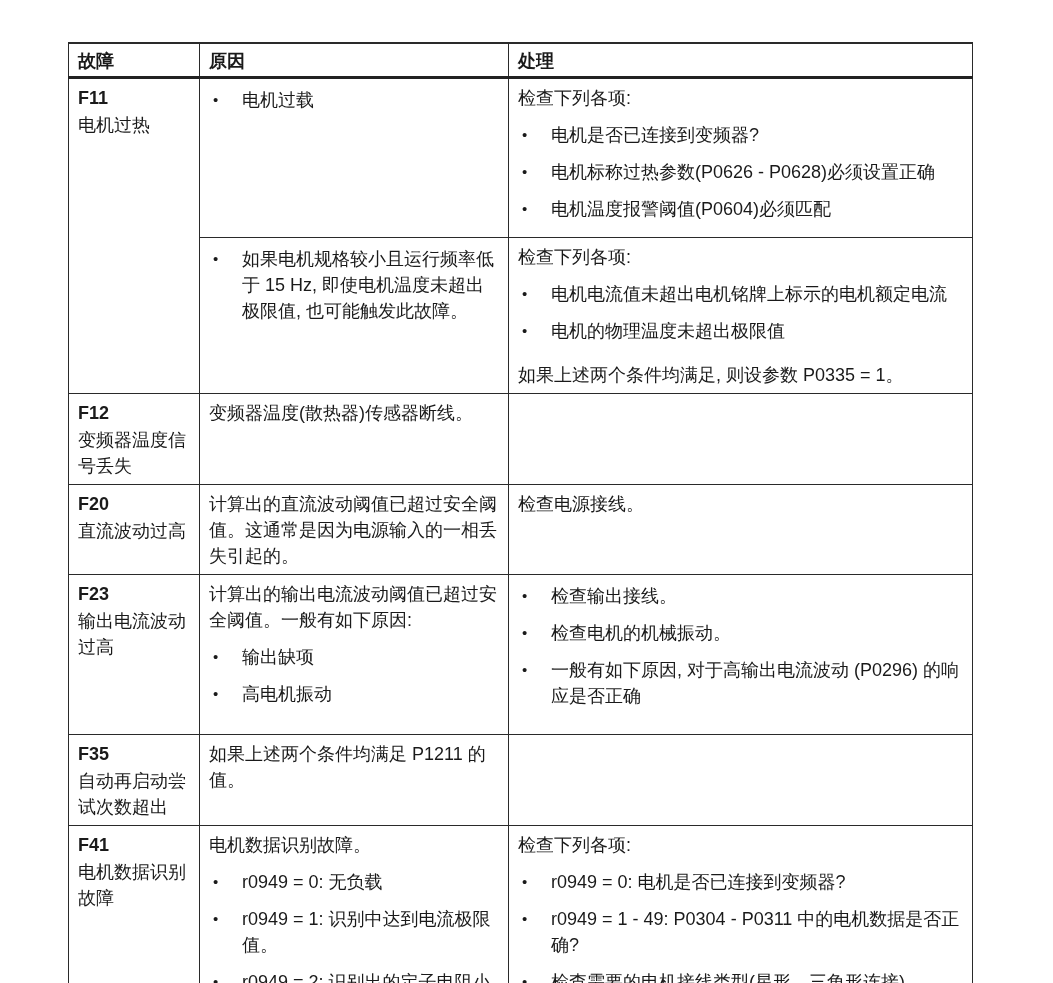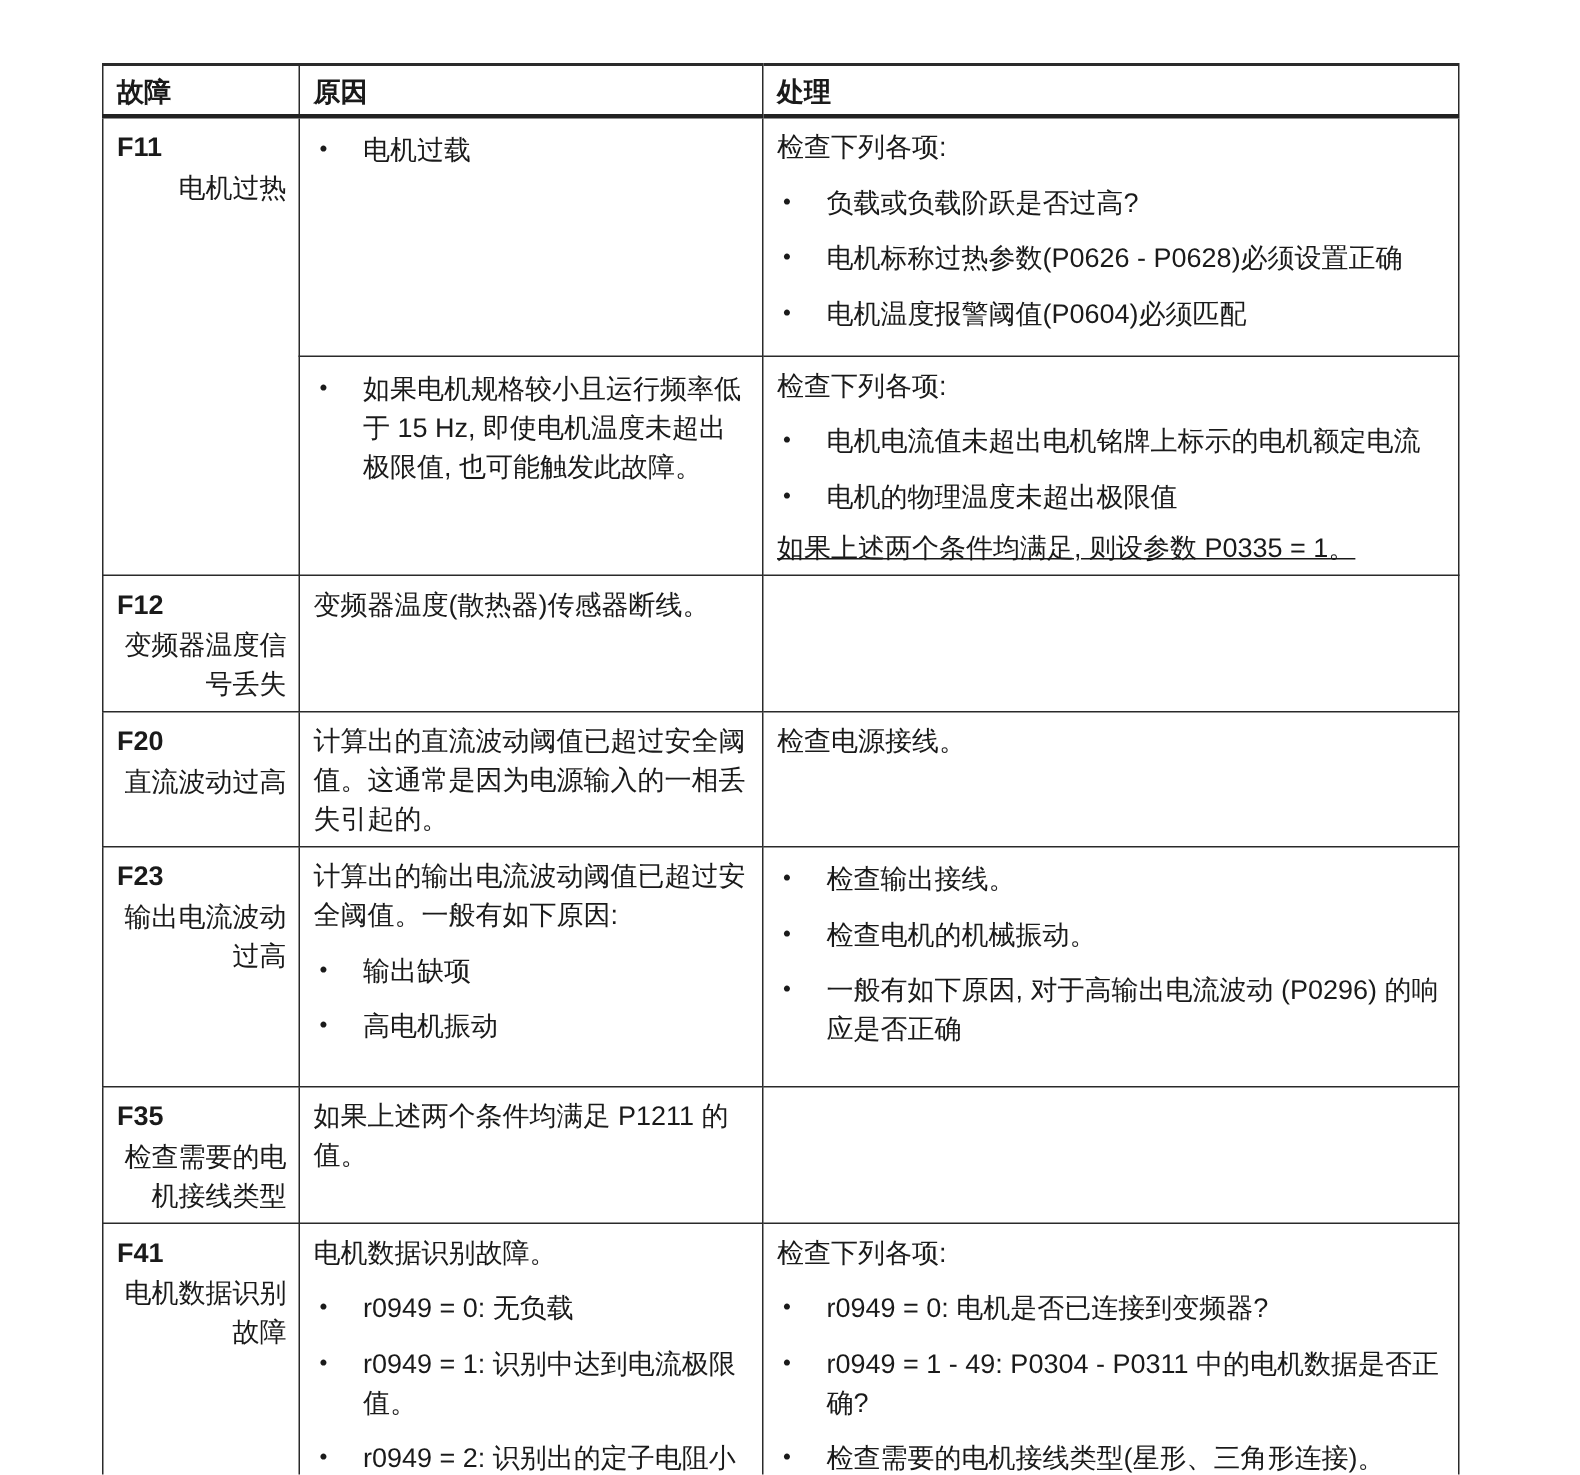--- a/index.html
+++ b/index.html
@@ -50,21 +50,20 @@
     border-bottom: 3.4px solid #222222;
     padding-top: 4px;
     padding-bottom: 2px;
   }
   .fault-cell .code {
     font-weight: bold;
     margin: 2px 0 0 0;
   }
   .fault-cell .name {
     margin: 1px 0 0 0;
-    text-align: right;
   }
   .cell p.intro,
   .cell p.footer {
     margin: 0;
     padding-top: 2px;
   }
   .cell .bullet {
     display: flex;
     align-items: flex-start;
     margin-top: 11px;
@@ -75,22 +74,21 @@
   .cell .dot {
     flex: 0 0 29px;
     padding-left: 4px;
     font-size: 15px;
     line-height: 26px;
   }
   .cell .btxt {
     flex: 1 1 auto;
   }
   .cell p.footer {
-    margin-top: 6px;
-    text-decoration: underline;
+    margin-top: 16px;
   }
 </style>
 </head>
 <body>
 
 <div class="page">
   <table class="fault-table">
     <colgroup>
       <col class="c1">
         <col class="c2">
@@ -112,21 +110,21 @@
           <td class="cell">
             <div class="bullet">
               <span class="dot">•</span>
               <span class="btxt">电机过载</span>
             </div>
           </td>
           <td class="cell">
             <p class="intro">检查下列各项:</p>
             <div class="bullet">
               <span class="dot">•</span>
-              <span class="btxt">负载或负载阶跃是否过高?</span>
+              <span class="btxt">电机是否已连接到变频器?</span>
             </div>
             <div class="bullet">
               <span class="dot">•</span>
               <span class="btxt">电机标称过热参数(P0626 - P0628)必须设置正确</span>
             </div>
             <div class="bullet">
               <span class="dot">•</span>
               <span class="btxt">电机温度报警阈值(P0604)必须匹配</span>
             </div>
           </td>
@@ -200,21 +198,21 @@
             </div>
             <div class="bullet">
               <span class="dot">•</span>
               <span class="btxt">一般有如下原因, 对于高输出电流波动 (P0296) 的响应是否正确</span>
             </div>
           </td>
         </tr>
         <tr style="height: 82px;">
           <td class="fault-cell">
             <div class="code">F35</div>
-            <div class="name">检查需要的电机接线类型</div>
+            <div class="name">自动再启动尝试次数超出</div>
           </td>
           <td class="cell">
             <p class="intro">如果上述两个条件均满足 P1211 的值。</p>
           </td>
           <td class="cell"></td>
         </tr>
         <tr style="height: 260px;">
           <td class="fault-cell">
             <div class="code">F41</div>
             <div class="name">电机数据识别故障</div>

